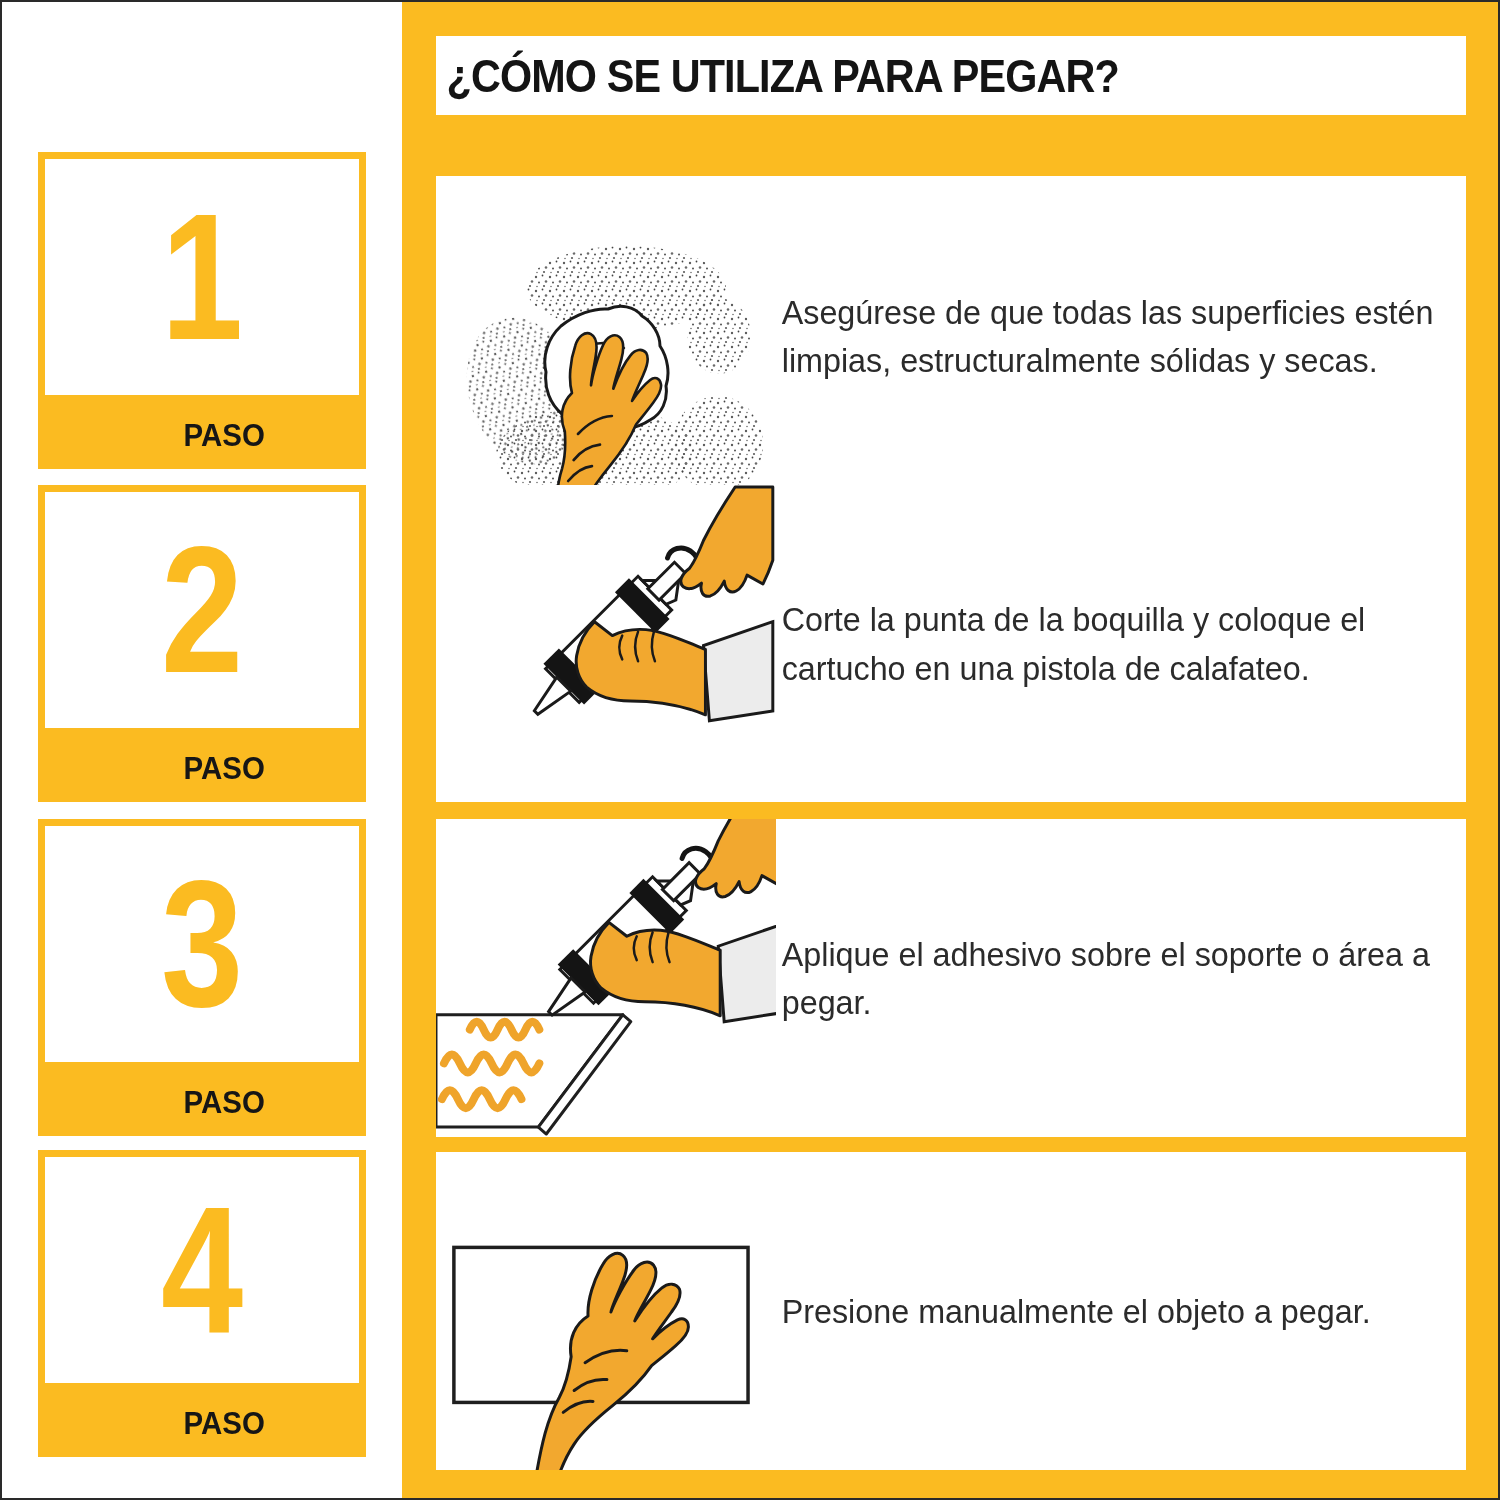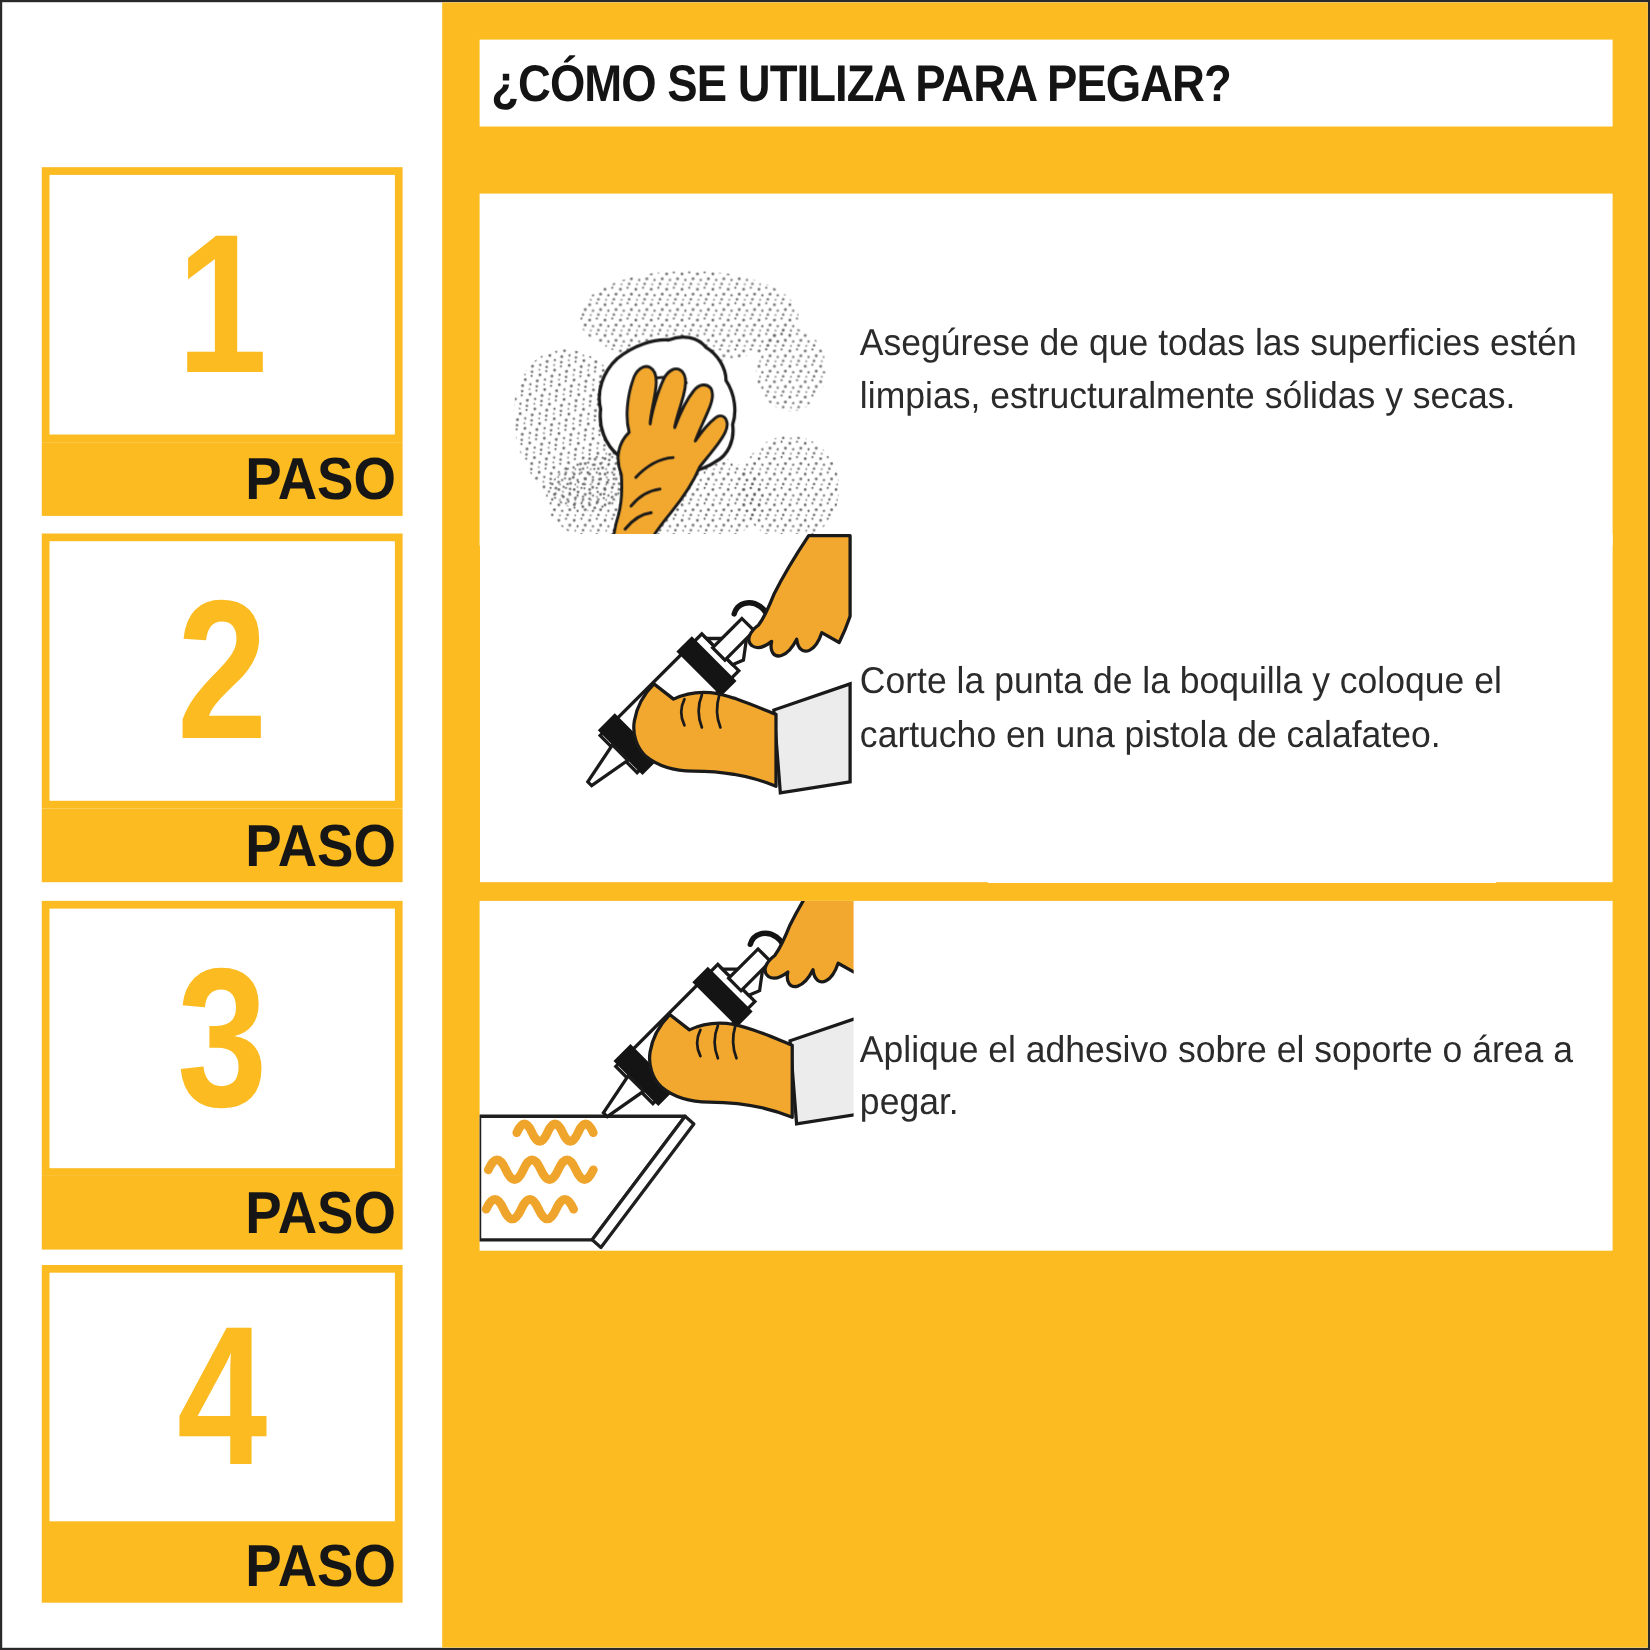--- a/index.html
+++ b/index.html
@@ -23,22 +23,22 @@
   .panel-text-wrap{flex:1;display:flex;align-items:center;}
   .panel-text{width:710px;font-size:34px;line-height:1.42;color:#2B2B2B;
         transform:scaleX(0.95);transform-origin:left center;padding-left:6px;}
   .step{position:absolute;left:36px;width:328px;}
   .s1{top:150px;} .s2{top:483px;} .s3{top:817px;} .s4{top:1148px;}
   .step-number-box{border:7px solid var(--yellow);background:#fff;display:flex;
         align-items:center;justify-content:center;height:250px;}
   .s4 .step-number-box{height:240px;}
   .step-number{font-weight:bold;color:var(--yellow);font-size:180px;line-height:1;
         transform:scaleX(0.82);}
-  .step-label{background:var(--yellow);height:67px;display:flex;align-items:center;justify-content:flex-end;
-        font-weight:bold;font-size:54px;color:#161616;padding-left:44px;}
+  .step-label{background:var(--yellow);height:67px;display:flex;align-items:center;justify-content:center;
+        font-weight:bold;font-size:32px;color:#161616;padding-left:44px;}
   .step-label span{display:inline-block;transform:scaleX(0.92);}
 </style>
 </head>
 <body>
 
 <div class="page">
 
   <div class="step s1">
     <div class="step-number-box">
       <span class="step-number">1</span>
@@ -175,15 +175,26 @@
             </g>
           </defs>
           <use href="#gun-assembly"></use>
         </svg>
       </div>
       <div class="panel-text-wrap">
         <p class="panel-text">Corte la punta de la boquilla y coloque el cartucho en una pistola de calafateo.</p>
       </div>
     </div>
 
+    <div class="panel p4">
+      <div class="panel-illustration">
+        <svg viewBox="0 0 340 320" preserveAspectRatio="xMinYMin meet">
+          <rect x="18" y="96" width="296" height="156" fill="#fff" stroke="#1F1F1F" stroke-width="3.5"></rect>
+          <use href="#glove-hand"></use>
+        </svg>
+      </div>
+      <div class="panel-text-wrap">
+        <p class="panel-text">Presione manualmente el objeto a pegar.</p>
+      </div>
+    </div>
 
   </div>
 </div>
 
 </body></html>

